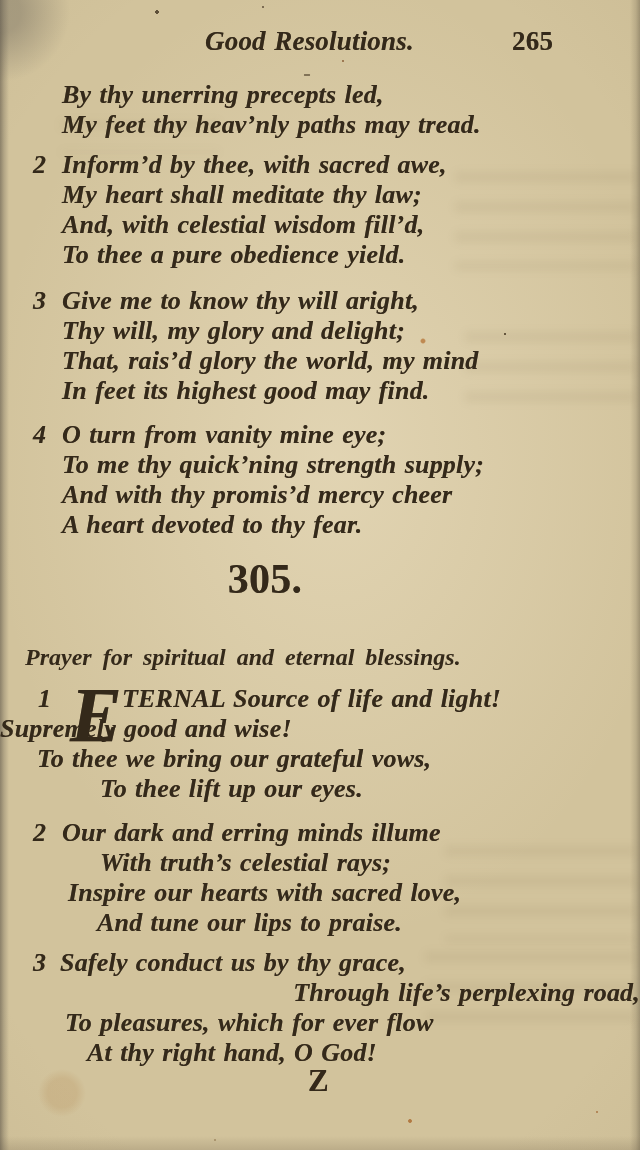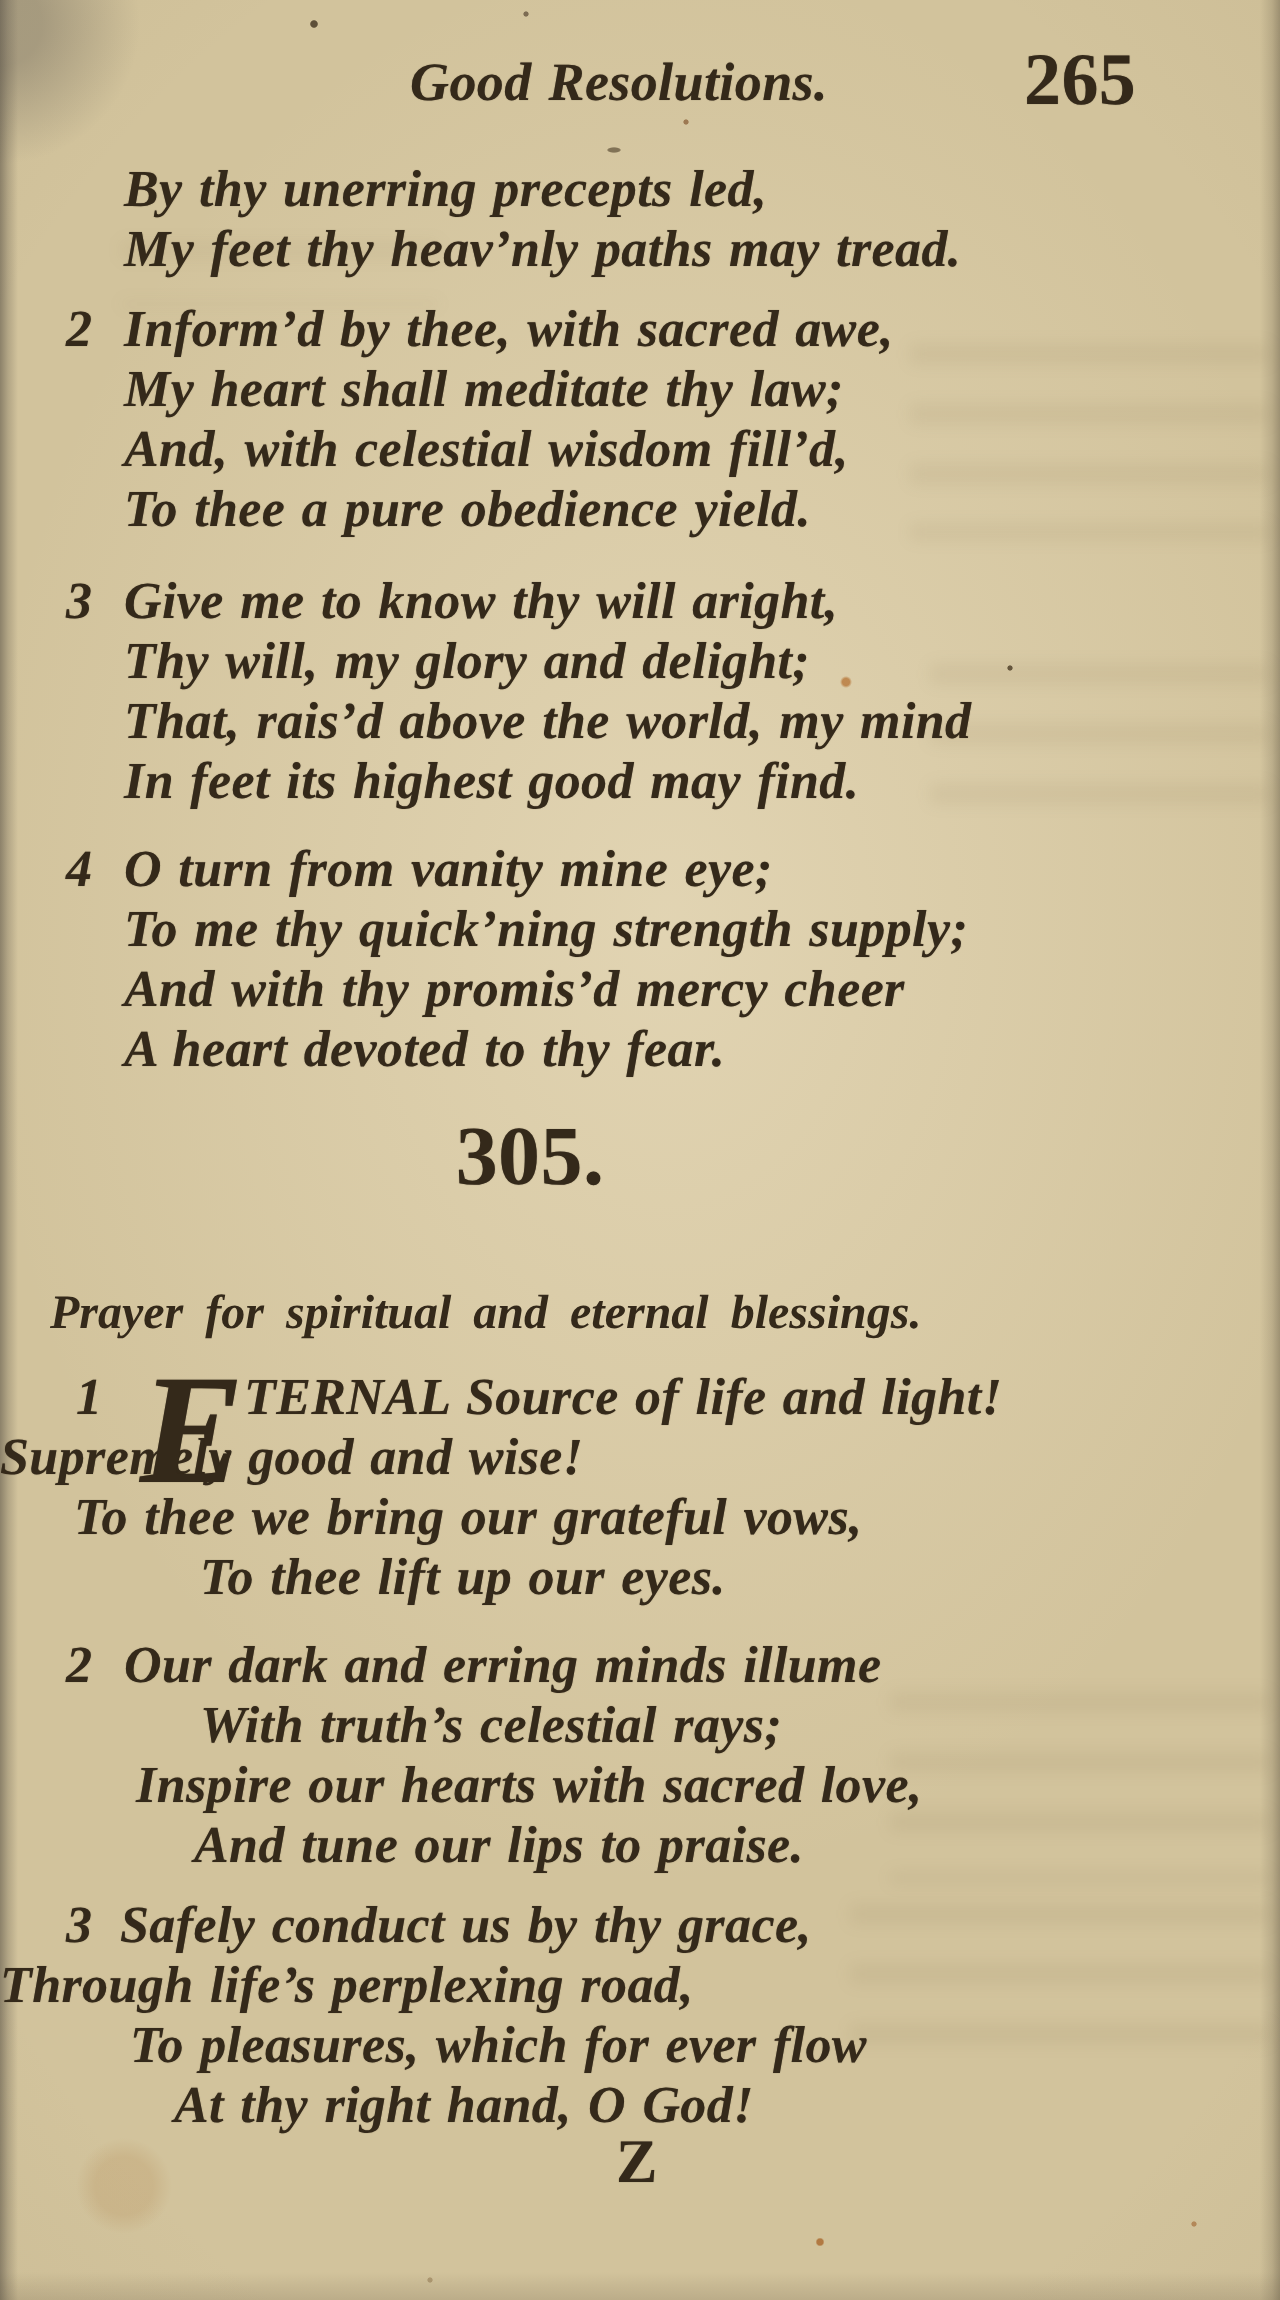--- a/index.html
+++ b/index.html
@@ -46,28 +46,28 @@
   .b4{top:952px;left:425px;width:210px;height:90px;}
   .b5{top:120px;left:60px;width:160px;height:34px;opacity:.35;}
 
   .txt{letter-spacing:.2px;word-spacing:1.5px;text-shadow:0 0 .5px rgba(52,42,27,.55);}
 
   .header{position:absolute;top:24px;left:0;width:544px;height:40px;}
   .running-title{
     position:absolute;left:205px;top:0;
     font-style:italic;font-weight:700;font-size:27px;line-height:34px;
   }
-  .page-num{position:absolute;left:512px;top:0;font-weight:700;font-size:37px;line-height:34px;}
+  .page-num{position:absolute;left:512px;top:0;font-weight:700;font-size:27px;line-height:34px;}
 
   .stanza{position:absolute;left:0;width:640px;font-weight:700;font-size:26px;line-height:30px;font-style:italic;}
   .stanza .num{position:absolute;left:33px;top:0;}
   .line{white-space:nowrap;}
 
   .l37{margin-left:37px;} .l60{margin-left:60px;} .l62{margin-left:62px;}
-  .l65{margin-left:65px;} .l68{margin-left:68px;} .l85{}
+  .l65{margin-left:65px;} .l68{margin-left:68px;} .l85{margin-left:85px;text-align:right;}
   .l87{margin-left:87px;} .l97{margin-left:97px;} .l100{margin-left:100px;}
   .l122{margin-left:122px;} .l128{}
 
   .hymn-number{
     position:absolute;top:556px;left:0;width:530px;text-align:center;
     font-weight:700;font-size:42px;line-height:46px;
   }
   .metre-line{
     position:absolute;top:609px;left:53px;width:587px;
     font-weight:700;font-size:25px;line-height:30px;white-space:nowrap;
@@ -114,21 +114,21 @@
     <div class="line l62">Inform’d by thee, with sacred awe,</div>
     <div class="line l62">My heart shall meditate thy law;</div>
     <div class="line l62">And, with celestial wisdom fill’d,</div>
     <div class="line l62">To thee a pure obedience yield.</div>
   </section>
 
   <section class="stanza txt" style="top:286px">
     <span class="num">3</span>
     <div class="line l62">Give me to know thy will aright,</div>
     <div class="line l62">Thy will, my glory and delight;</div>
-    <div class="line l62">That, rais’d above the world, my mind</div>
+    <div class="line l62">That, rais’d glory the world, my mind</div>
     <div class="line l62">In feet its highest good may find.</div>
   </section>
 
   <section class="stanza txt" style="top:420px">
     <span class="num">4</span>
     <div class="line l62">O turn from vanity mine eye;</div>
     <div class="line l62">To me thy quick’ning strength supply;</div>
     <div class="line l62">And with thy promis’d mercy cheer</div>
     <div class="line l62">A heart devoted to thy fear.</div>
   </section>

